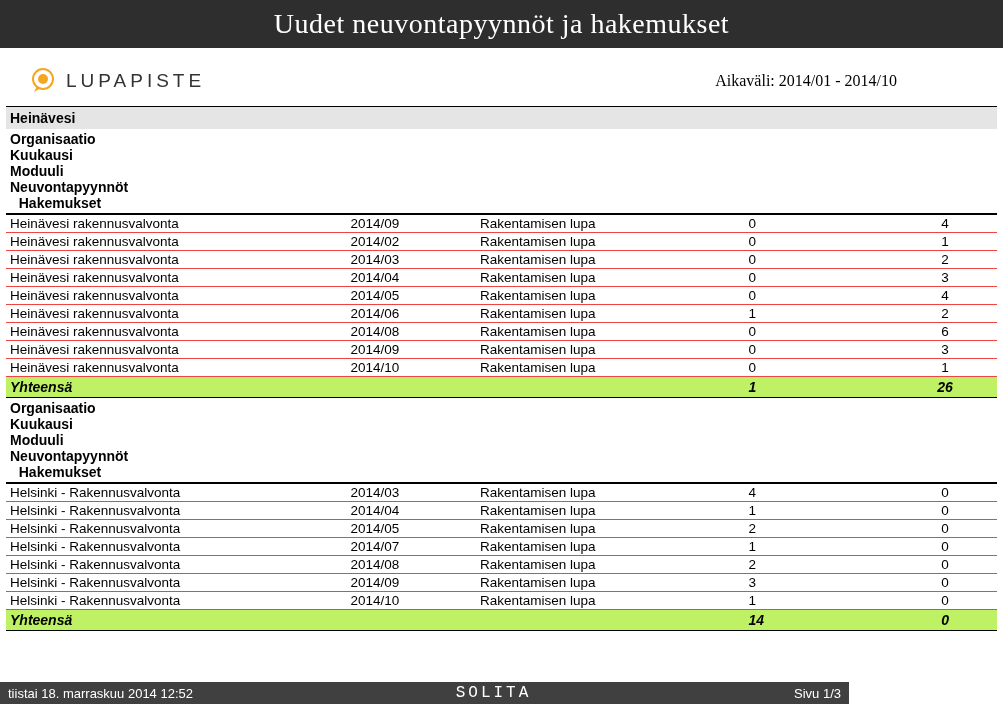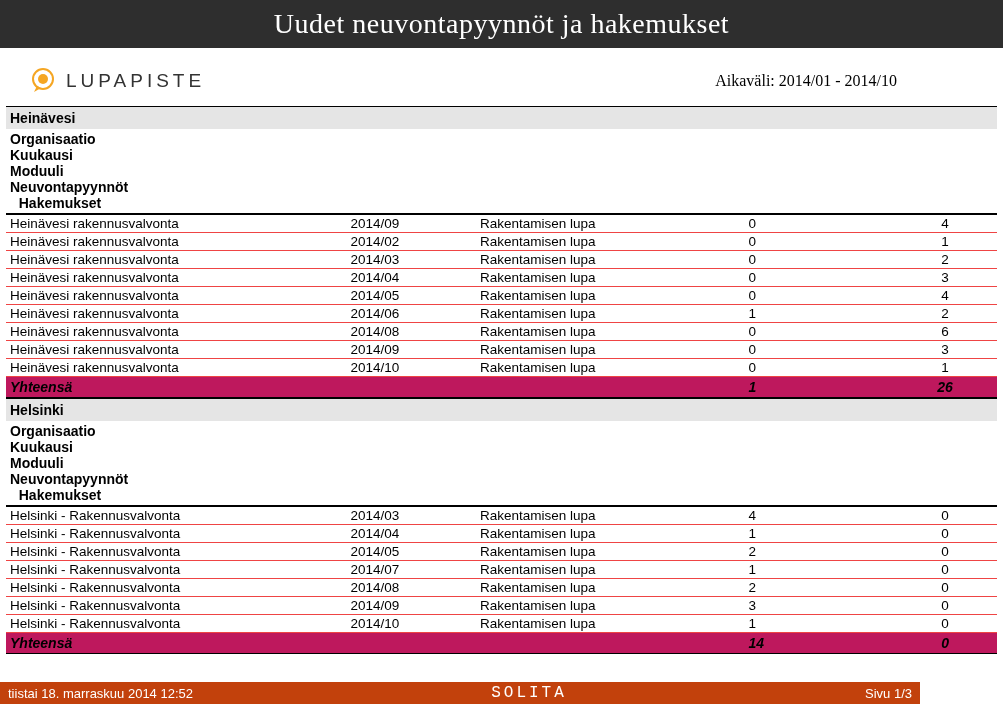--- a/index.html
+++ b/index.html
@@ -14,22 +14,22 @@
     .section-title-row { background: #e5e5e5; border-top: 1px solid #000; padding: 2px 4px; }
     .section-title { font-weight: bold; font-size: 14px; }
     .table-head-row { display: flex; border-bottom: 2px solid #000; padding: 2px 4px; font-size: 14px; flex-direction: column; }
     .th { font-weight: bold; }
     .col-org { width: 355px; }
     .col-month { width: 135px; }
     .col-mod { width: 280px; }
     .col-req { width: 155px; }
     .col-app { width: 100px; text-align: center; }
     .data-row { display: flex; border-bottom: 1px solid #ef4444; padding: 1px 4px; font-size: 13.5px; }
-    .total-row { display: flex; background: #be185d; border-bottom: 1px solid #000; padding: 2px 4px; font-size: 14px; font-style: italic; font-weight: bold; }
-    .footer-bar { position: absolute; top: 682px; left: 0; width: 920px; background: #c2410c; color: #fff; display: flex; justify-content: space-between; align-items: center; padding: 2px 8px; font-size: 13px; }
+    .total-row { display: flex; background: #bef264; border-bottom: 1px solid #000; padding: 2px 4px; font-size: 14px; font-style: italic; font-weight: bold; }
+    .footer-bar { position: absolute; top: 682px; left: 0; width: 849px; background: #404040; color: #fff; display: flex; justify-content: space-between; align-items: center; padding: 2px 8px; font-size: 13px; }
     .footer-logo { font-family: Liberation Mono, monospace; letter-spacing: 3px; font-size: 16px; }
   </style>
 </head>
 <body>
 
 <div class="header-bar">
   <h1>Uudet neuvontapyynnöt ja hakemukset</h1>
 </div>
 
 <div class="subheader">
@@ -116,21 +116,20 @@
       <div class="col-req">0</div>
       <div class="col-app">1</div>
     </div>
     <div class="total-row">
       <div class="col-org">Yhteensä</div>
       <div class="col-month"></div>
       <div class="col-mod"></div>
       <div class="col-req">1</div>
       <div class="col-app">26</div>
     </div>
-    <div class="section-title-row"><span class="section-title">Helsinki</span></div>
     <div class="table-head-row">
       <div class="th col-org">Organisaatio</div>
       <div class="th col-month">Kuukausi</div>
       <div class="th col-mod">Moduuli</div>
       <div class="th col-req">Neuvontapyynnöt</div>
       <div class="th col-app">Hakemukset</div>
     </div>
     <div class="data-row">
       <div class="col-org">Helsinki - Rakennusvalvonta</div>
       <div class="col-month">2014/03</div>

